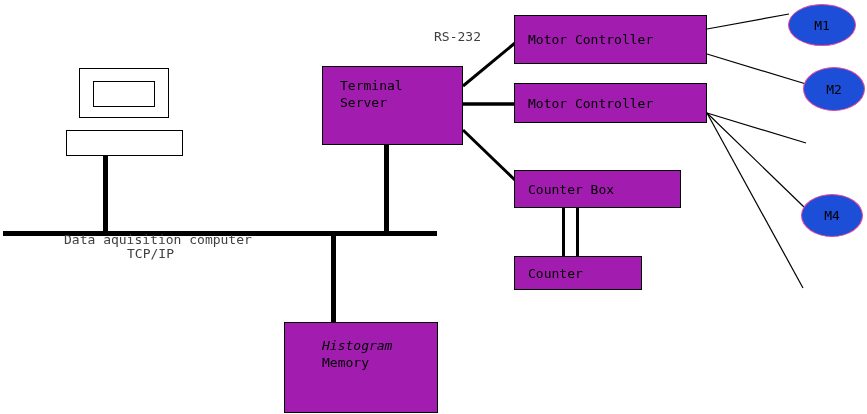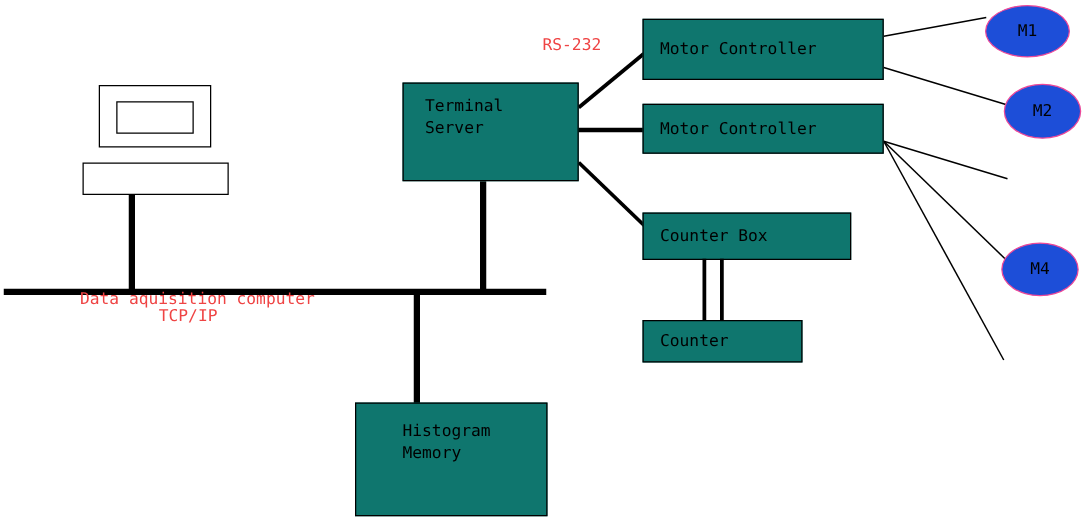--- a/index.html
+++ b/index.html
@@ -21,36 +21,36 @@
     left: 0;
     top: 0;
     width: 867px;
     height: 414px;
     pointer-events: none;
   }
   .node {
     position: absolute;
     box-sizing: border-box;
     border: 1px solid #000000;
-    background: #0f766e;
+    background: #a21caf;
   }
   .node-label {
     position: absolute;
     font-family: "DejaVu Sans Mono", "Liberation Mono", monospace;
     font-size: 13px;
     line-height: 17px;
     color: #000000;
     white-space: pre;
   }
   .free-label {
     position: absolute;
     font-family: "DejaVu Sans Mono", "Liberation Mono", monospace;
     font-size: 13px;
     line-height: 16px;
-    color: #ef4444;
+    color: #404040;
     white-space: pre;
   }
   .ellipse-node {
     position: absolute;
     box-sizing: border-box;
     border: 1px solid #ec4899;
     border-radius: 50%;
     background: #1d4ed8;
   }
   .ellipse-label {
@@ -145,21 +145,21 @@
   </div>
 
   <div class="bus" style="left:562px; top:207px; width:3px; height:51px;"></div>
   <div class="bus" style="left:576px; top:207px; width:3px; height:51px;"></div>
 
   <div class="node" style="left:514px; top:256px; width:128px; height:34px;">
     <div class="node-label" style="left:13px; top:8px;">Counter</div>
   </div>
 
   <div class="node" style="left:284px; top:322px; width:154px; height:91px;">
-    <div class="node-label" style="left:37px; top:14px;">Histogram</div>
+    <div class="node-label" style="left:37px; top:14px;font-style:italic;">Histogram</div>
     <div class="node-label" style="left:37px; top:31px;">Memory</div>
   </div>
 
   <div class="ellipse-node" style="left:788px; top:4px; width:68px; height:42px;">
     <div class="ellipse-label" style="top:13px;">M1</div>
   </div>
 
   <div class="ellipse-node" style="left:803px; top:67px; width:62px; height:44px;">
     <div class="ellipse-label" style="top:14px;">M2</div>
   </div>

